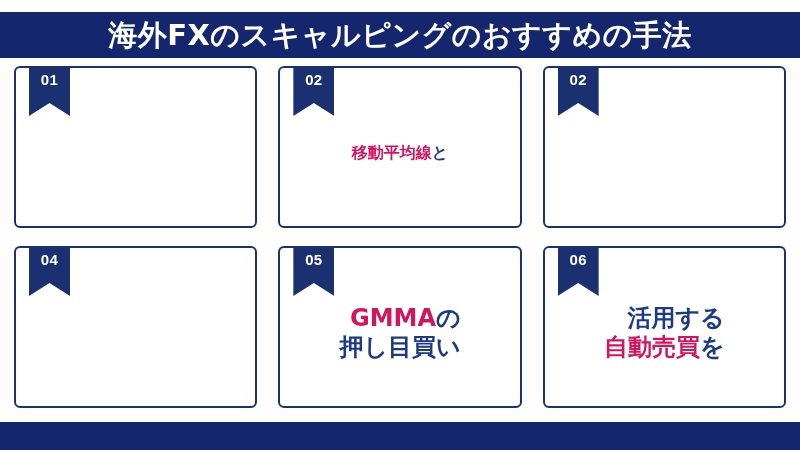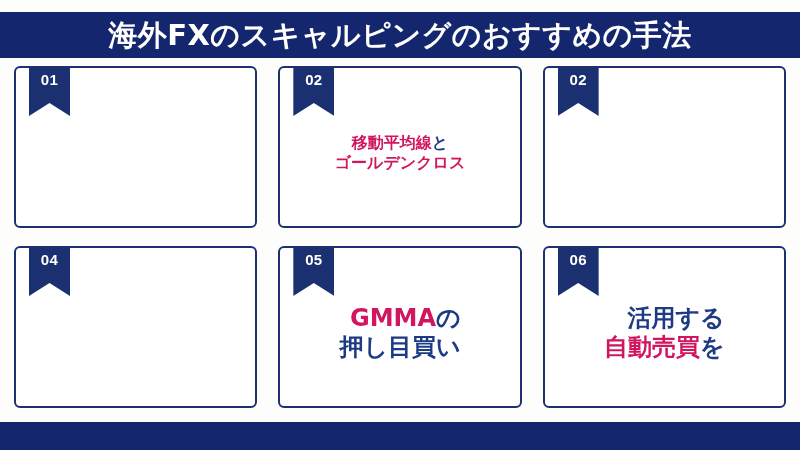--- a/index.html
+++ b/index.html
@@ -137,21 +137,20 @@
         <div class="ribbon">
           <span class="ribbon-num">01</span>
         </div>
       </div>
       <div class="card">
         <div class="ribbon">
           <span class="ribbon-num">02</span>
         </div>
         <div class="card-text size-sm">
           <span class="ln"><span class="hl">移動平均線</span><span class="nv">と</span></span>
-          <span class="ln"><span class="hl">ゴールデンクロス</span></span>
         </div>
       </div>
       <div class="card">
         <div class="ribbon">
           <span class="ribbon-num">02</span>
         </div>
       </div>
       <div class="card">
         <div class="ribbon">
           <span class="ribbon-num">04</span>

